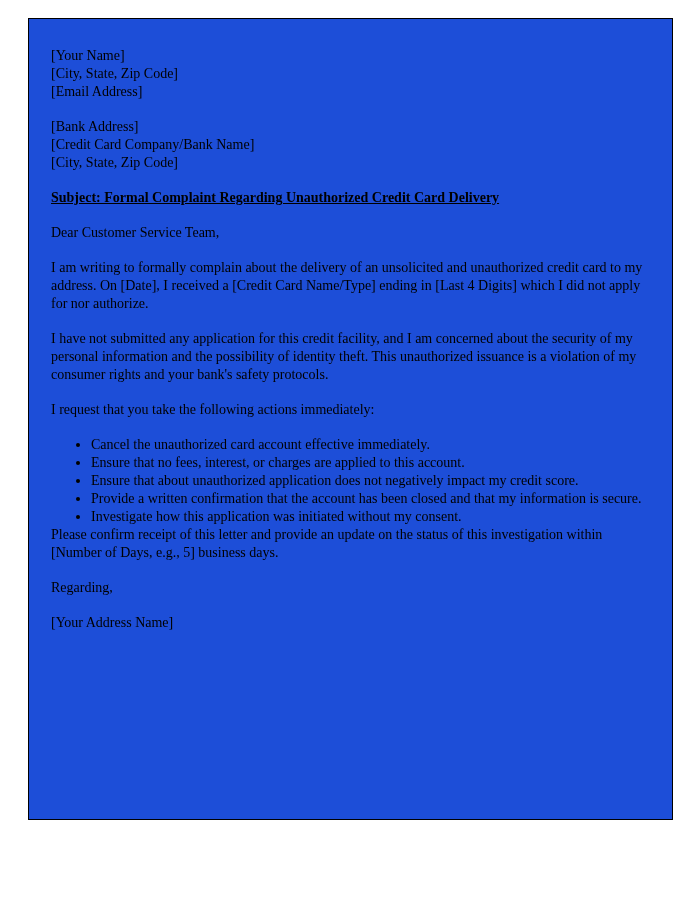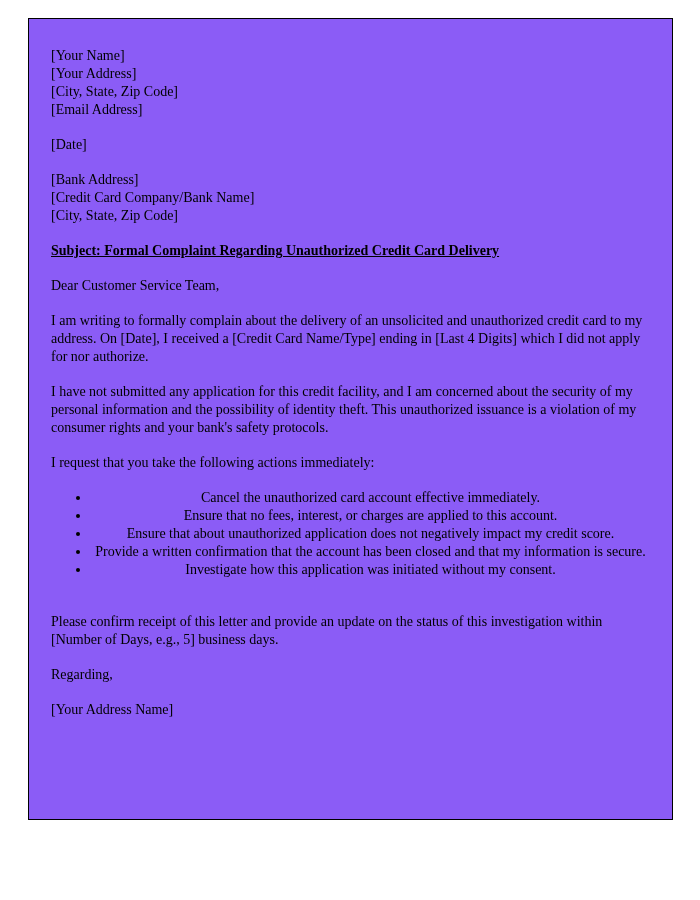--- a/index.html
+++ b/index.html
@@ -14,21 +14,21 @@
   .page {
     box-sizing: border-box;
     position: absolute;
     left: 28px;
     top: 18px;
     width: 645px;
     height: 802px;
     border: 1px solid #000000;
     padding: 28px 22px;
     overflow: hidden;
-    background: #8b5cf6;
+    background: #1d4ed8;
   }
   .page p,
   .page li,
   .block div {
     font-size: 14px;
     line-height: 18px;
   }
   .page p {
     margin: 0 0 17px 0;
   }
@@ -36,42 +36,39 @@
     margin: 0 0 17px 0;
   }
   .block div {
     margin: 0;
   }
   .subject {
     font-weight: bold;
     text-decoration: underline;
   }
   ul.action-list {
-    margin: 0 0 34px 0;
+    margin: 0 0 0 0;
     padding-left: 40px;
     list-style-type: disc;
-    text-align: center;
   }
   ul.action-list li {
     margin: 0;
   }
 </style>
 </head>
 <body>
 
 <div class="page">
 
   <div class="block">
     <div>[Your Name]</div>
-    <div>[Your Address]</div>
     <div>[City, State, Zip Code]</div>
     <div>[Email Address]</div>
   </div>
 
-  <p>[Date]</p>
 
   <div class="block">
     <div>[Bank Address]</div>
     <div>[Credit Card Company/Bank Name]</div>
     <div>[City, State, Zip Code]</div>
   </div>
 
   <p class="subject">Subject: Formal Complaint Regarding Unauthorized Credit Card Delivery</p>
 
   <p>Dear Customer Service Team,</p>

